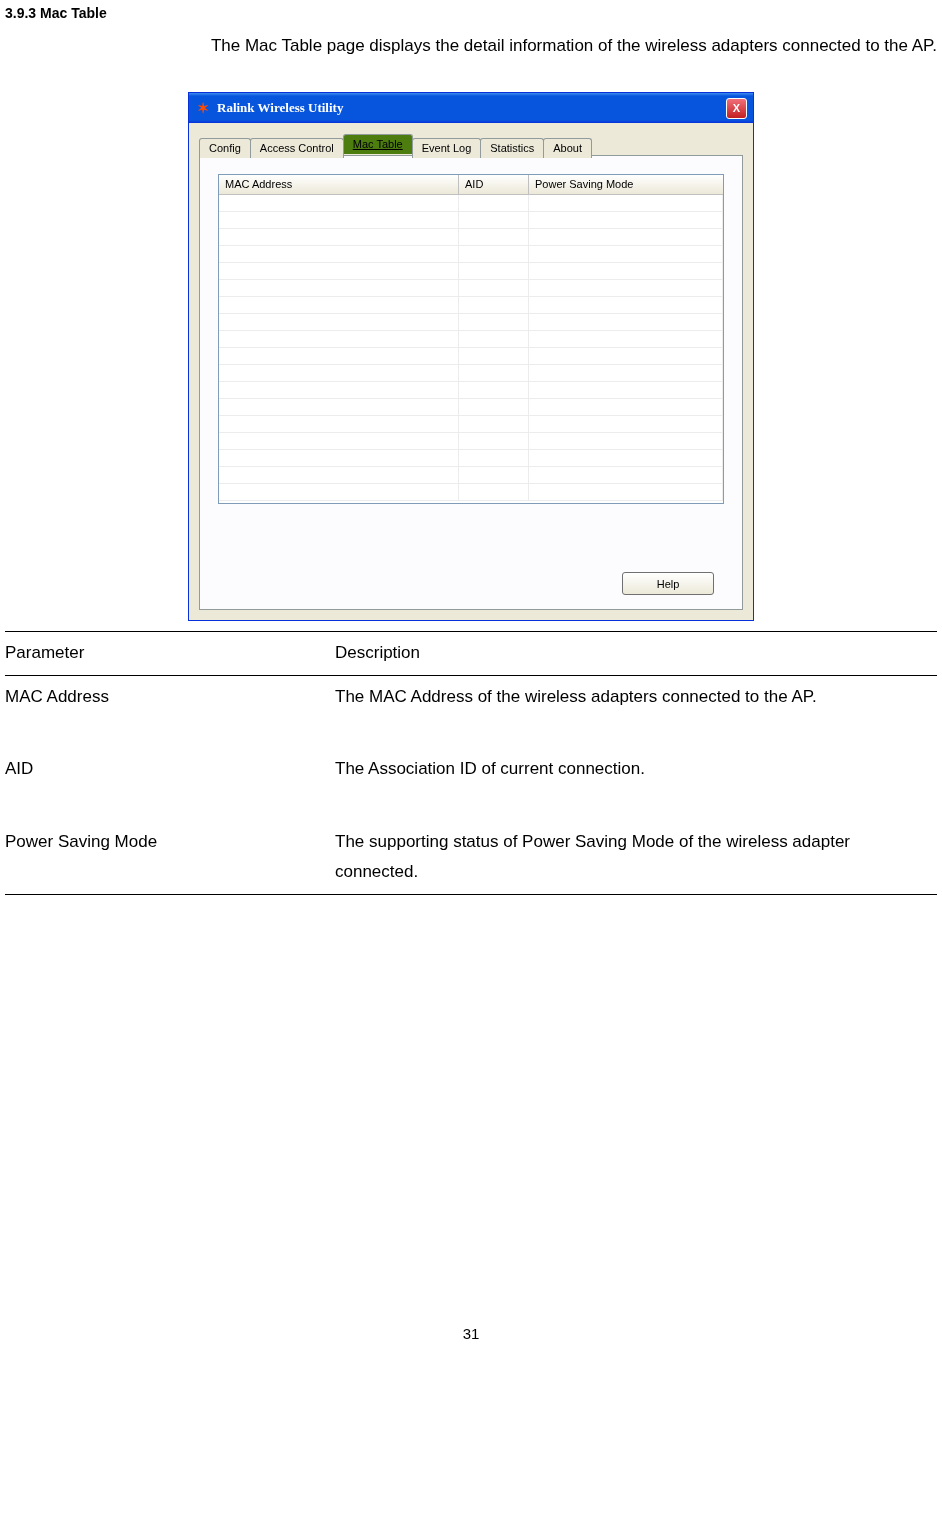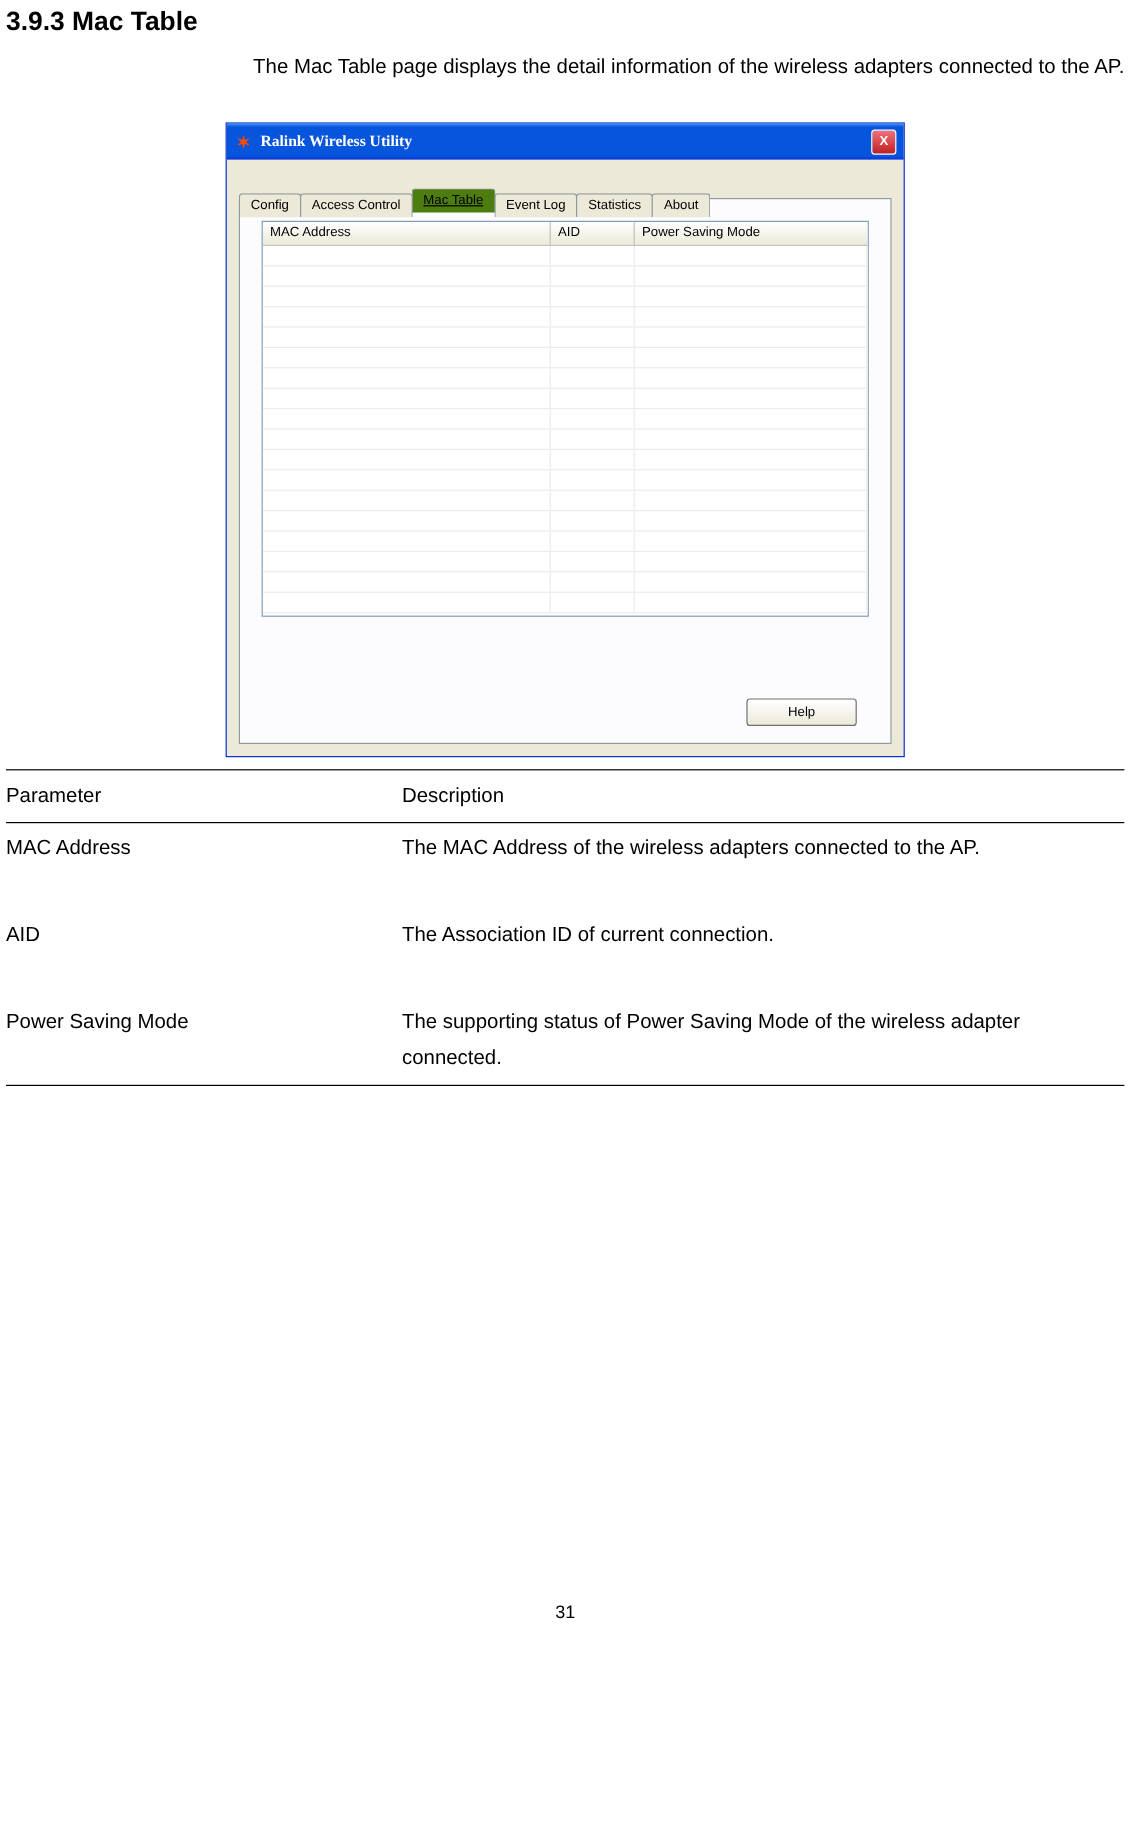--- a/index.html
+++ b/index.html
@@ -4,21 +4,21 @@
   <style>
     * { margin: 0; padding: 0; box-sizing: border-box; }
     body {
       font-family: Arial, Helvetica, sans-serif;
       background: #fff;
       width: 942px;
       padding: 0 5px;
       color: #000;
     }
     .section-heading {
-      font-size: 22px;
+      font-size: 14px;
       font-weight: bold;
       margin-top: 5px;
       margin-bottom: 15px;
     }
     .intro-text {
       font-size: 17px;
       margin-bottom: 36px;
       text-align: right;
     }
     .screenshot-wrap {
@@ -74,21 +74,21 @@
       justify-content: center;
       cursor: pointer;
       font-family: Tahoma, sans-serif;
     }
     .dialog-body {
       padding: 12px 10px 10px 10px;
     }
     .tab-strip {
       display: flex;
       position: relative;
-      top: 14px;
+      top: 1px;
       z-index: 2;
     }
     .tab {
       border: 1px solid #919b9c;
       border-bottom: none;
       background: #ece9d8;
       padding: 3px 9px;
       font-size: 11px;
       border-radius: 3px 3px 0 0;
       margin-right: -1px;

